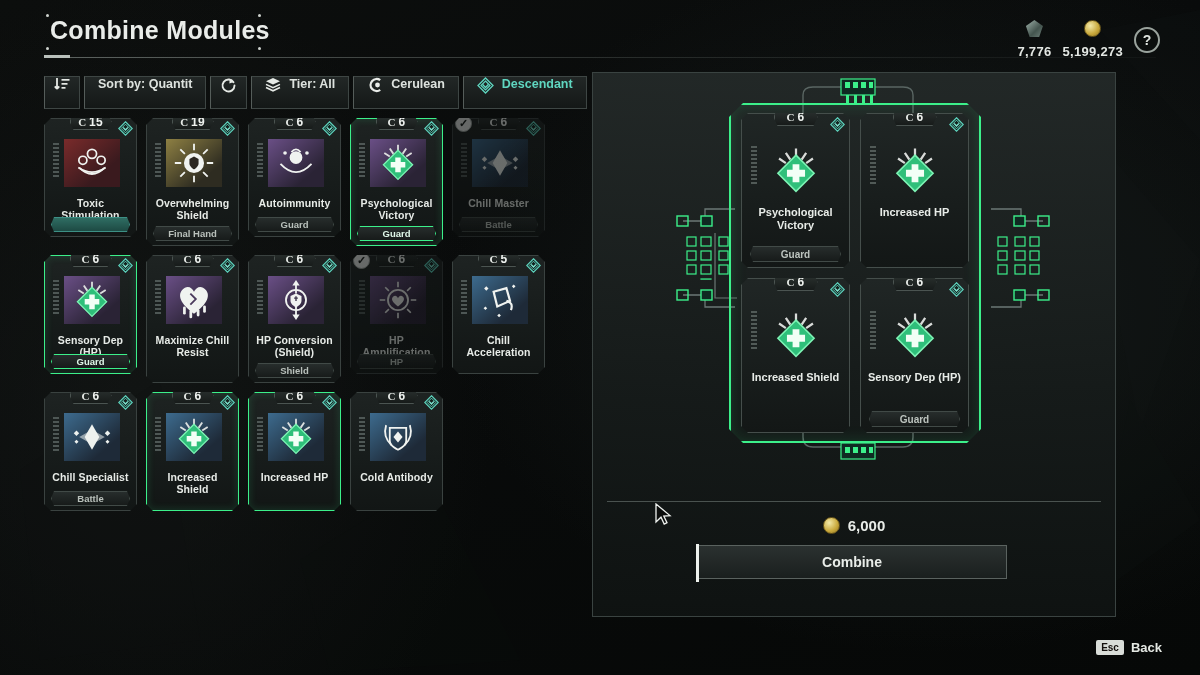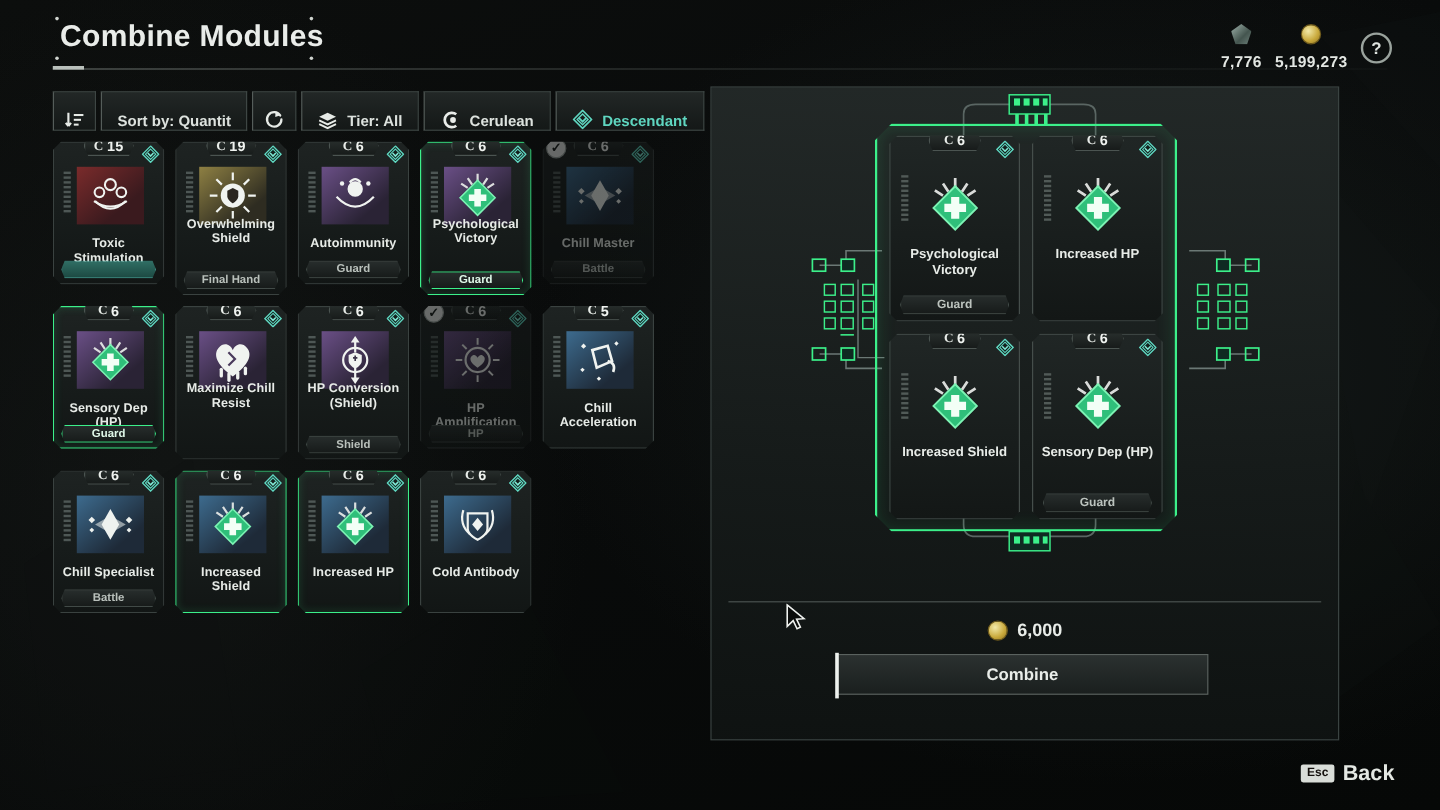--- a/index.html
+++ b/index.html
@@ -50,21 +50,21 @@
   .help-btn {
     width: 26px; height: 26px; border-radius: 50%;
     border: 2px solid #9aa39d; color: #dfe4df;
     display: flex; align-items: center; justify-content: center;
     font-size: 14px; font-weight: bold; background: rgba(12,14,13,.7);
   }
 
   
   .filterbar { position: absolute; left: 44px; top: 76px; display: flex; gap: 4px; align-items: stretch; height: 33px; }
   .fb {
-    display: flex; align-items: flex-end; gap: 8px;
+    display: flex; align-items: flex-start; gap: 8px;
     background: linear-gradient(to bottom, #222726, #141817);
     border: 1px solid #3e4644; border-left-color:#555d5a;
     color: #dde2de; font-size: 12.5px; font-weight: bold;
     padding: 0 13px; height: 33px; white-space: nowrap;
     position: relative;
   }
   .fb.sq { padding: 0 9px; }
   .fb-ico { display: inline-flex; align-items: center; }
   .teal { color: #5fd6c0; }
 
@@ -105,21 +105,21 @@
   .ticks i { display: block; width: 6px; height: 2px; background: #4e5755; margin-bottom: 2px; }
   .icobox {
     position: absolute; left: 19px; top: 20px; width: 56px; height: 48px;
     display: flex; align-items: center; justify-content: center; overflow: hidden;
   }
   .cname {
     position: absolute; left: 3px; right: 3px; top: 78px;
     text-align: center; font-size: 10.5px; font-weight: bold; color: #e7ebe7;
     line-height: 12px; letter-spacing: .1px;
   }
-  .card.tall .cname { top: 62px; }
+  .card.tall .cname { top: 78px; }
   .csub {
     position: absolute; left: 6px; right: 6px; bottom: 4px; height: 15px;
     background: linear-gradient(to bottom, #272d2c, #171b1a);
     border: 1px solid #414a47;
     display: flex; align-items: center; justify-content: center;
     font-size: 9.5px; color: #b9c0bb; font-weight: bold;
     clip-path: polygon(3px 0,calc(100% - 3px) 0,100% 50%,calc(100% - 3px) 100%,3px 100%,0 50%);
   }
   .csub.teal-bar { background: linear-gradient(to bottom, #2f6d63, #1d4a43); border-color:#3d9085; }
   .card.sel .csub { border-color: #3cf08a; color: #dff7e8; }
@@ -191,21 +191,21 @@
   
   .circ { position: absolute; pointer-events: none; }
 
   .cursor { position: absolute; left: 655px; top: 503px; z-index: 30; }
 
   .footer { position: absolute; right: 38px; bottom: 20px; display: flex; align-items: center; gap: 7px; }
   .key {
     background: #d9ddd8; color: #14100d; font-size: 10px; font-weight: bold;
     padding: 2px 5px; border-radius: 2px;
   }
-  .key-lbl { color: #e4e8e3; font-size: 18px; font-weight: bold; }
+  .key-lbl { color: #e4e8e3; font-size: 13px; font-weight: bold; }
 </style>
 </head>
 <body>
 
 <div id="app">
 
   <svg class="bgshape" width="1200" height="675" style="left:0;top:0">
     <polygon points="1080,120 1200,260 1140,430" fill="#121615" opacity=".55"></polygon>
     <polygon points="1130,400 1200,520 1090,600" fill="#0e1211" opacity=".6"></polygon>
     <polygon points="20,470 160,380 200,640 40,660" fill="#0d100f" opacity=".5"></polygon>

